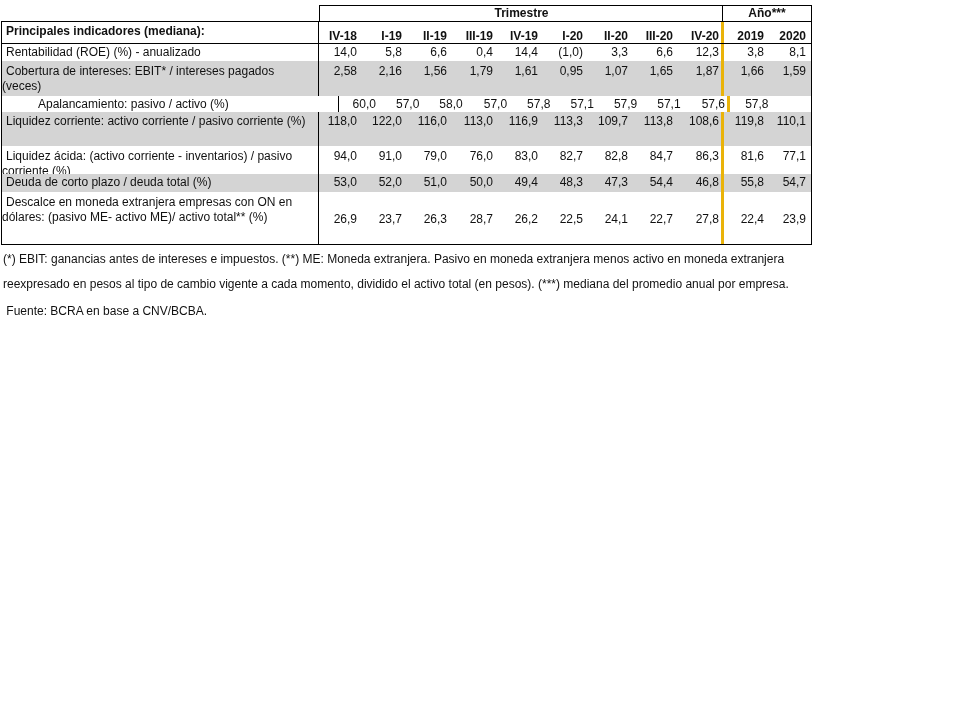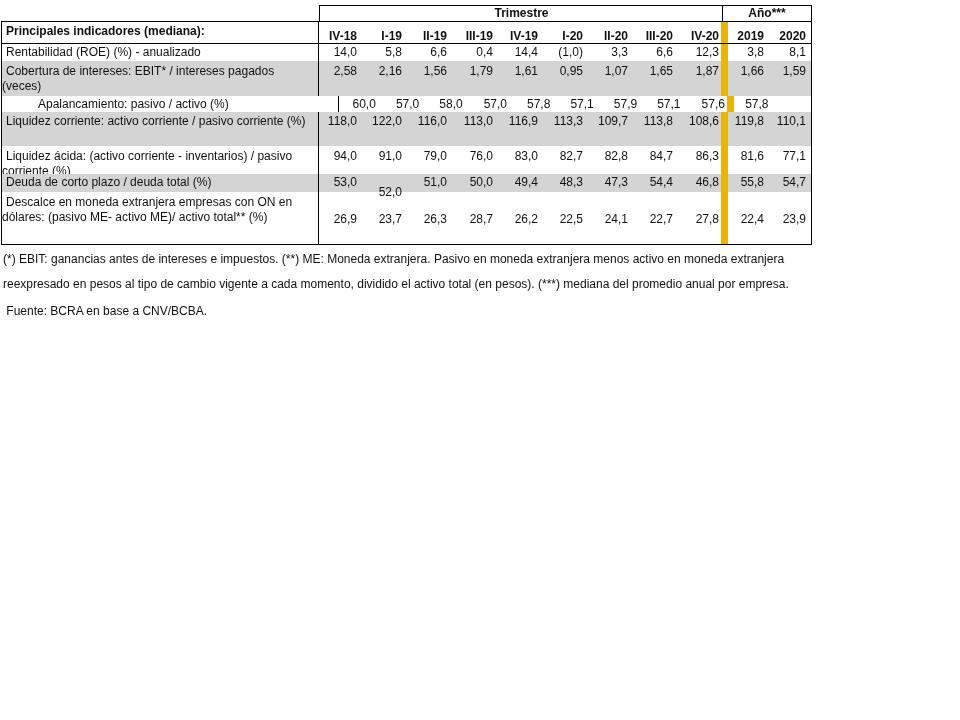--- a/index.html
+++ b/index.html
@@ -13,21 +13,21 @@
   .grid { position: absolute; left: 0; top: 16px; width: 809px; border: 1px solid #000; border-top: 1px solid #000; }
   .row { display: flex; position: relative; }
   .row.gray { background: #d4d4d4; }
   .row.header { border-bottom: 1px solid #000; height: 21px; background: #fff; }
   .lbl { width: 317px; padding-left: 4px; box-sizing: border-box; border-right: 1px solid #000; line-height: 15px; font-size: 12px; }
   .row.header .lbl { font-weight: bold; padding-top: 2px; }
   .num { text-align: right; line-height: 15px; font-size: 12px; box-sizing: border-box; padding-right: 2px; }
   .row.header .num { font-weight: bold; padding-top: 7px; }
   .c0 { width: 40px; } .c1 { width: 45px; } .c2 { width: 45px; } .c3 { width: 46px; }
   .c4 { width: 45px; } .c5 { width: 45px; } .c6 { width: 45px; } .c7 { width: 45px; } .c8 { width: 46px; }
-  .c9 { width: 45px; border-left: 7px solid #eab308; } .c10 { width: 42px; }
+  .c9 { width: 45px; border-left: 3px solid #eab308; } .c10 { width: 42px; }
   .foot { position: absolute; left: 3px; font-size: 12px; line-height: 17px; white-space: nowrap; }
 </style>
 </head>
 <body>
 
 <div class="tbl">
   <div class="top-row trim">
     <span>Trimestre</span>
   </div>
   <div class="top-row anio">
@@ -127,21 +127,21 @@
       <div class="num c6" style="padding-top:3px;">82,8</div>
       <div class="num c7" style="padding-top:3px;">84,7</div>
       <div class="num c8" style="padding-top:3px;">86,3</div>
       <div class="num c9" style="padding-top:3px;">81,6</div>
       <div class="num c10" style="padding-top:3px;">77,1</div>
     </div>
 
     <div class="row gray" style="height:18px;">
       <div class="lbl" style="padding-top:1px;">Deuda de corto plazo / deuda total (%)</div>
       <div class="num c0" style="padding-top:1px;text-align:right;">53,0</div>
-      <div class="num c1" style="padding-top:11px;">52,0</div>
+      <div class="num c1" style="padding-top:1px;">52,0</div>
       <div class="num c2" style="padding-top:1px;">51,0</div>
       <div class="num c3" style="padding-top:1px;">50,0</div>
       <div class="num c4" style="padding-top:1px;">49,4</div>
       <div class="num c5" style="padding-top:1px;">48,3</div>
       <div class="num c6" style="padding-top:1px;">47,3</div>
       <div class="num c7" style="padding-top:1px;">54,4</div>
       <div class="num c8" style="padding-top:1px;">46,8</div>
       <div class="num c9" style="padding-top:1px;">55,8</div>
       <div class="num c10" style="padding-top:1px;">54,7</div>
     </div>

